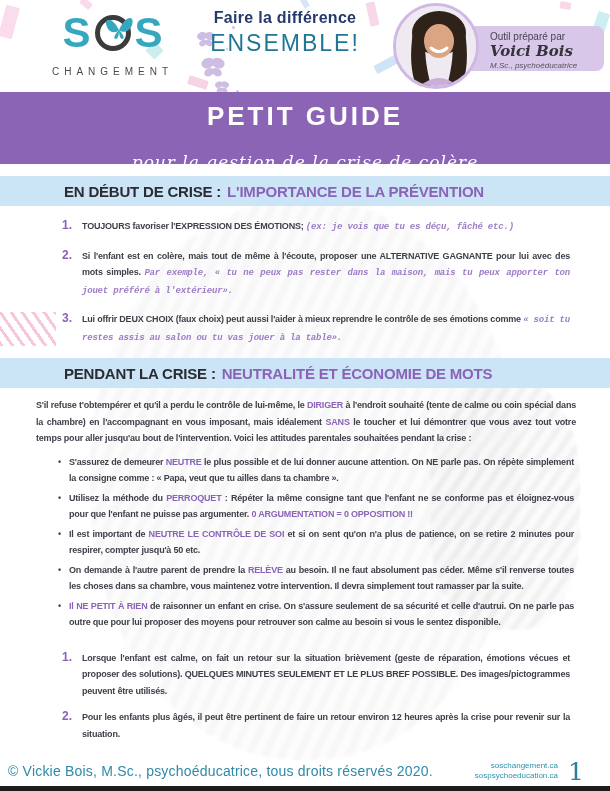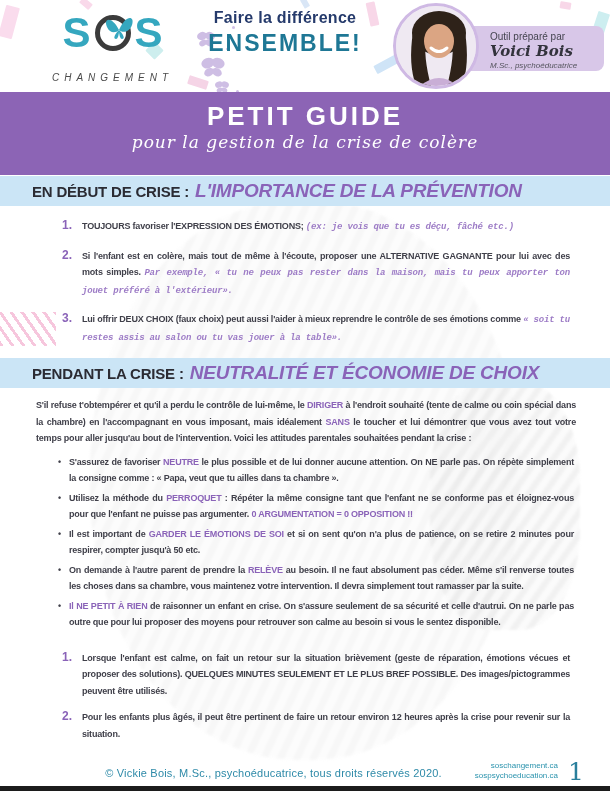--- a/index.html
+++ b/index.html
@@ -42,50 +42,50 @@
   }
   .butterfly{position:absolute;opacity:.8;}
   .dot{position:absolute;border-radius:50%;background:#c3aede;opacity:.8;}
   
   .header{position:absolute;top:0;left:0;right:0;height:92px;background:#fff;}
   .logo{position:absolute;left:40px;top:10px;width:145px;text-align:center;}
   .logo-row{display:flex;align-items:center;justify-content:center;gap:3px;}
   .logo-s{font-size:42px;font-weight:bold;color:var(--teal-bright);line-height:46px;}
   .logo-o{width:36px;height:36px;border:5px solid #3b3b3b;border-radius:50%;position:relative;margin:0 1px;}
   .logo-o svg{position:absolute;top:-10px;right:-10px;}
-  .logo-sub{font-size:10px;letter-spacing:5px;color:#4a4a4a;margin-top:16px;font-style:italic;}
+  .logo-sub{font-size:10px;letter-spacing:5px;color:#4a4a4a;margin-top:10px;}
   .tagline{position:absolute;left:190px;top:9px;width:190px;text-align:center;}
   .tagline-1{font-size:16px;font-weight:bold;color:var(--navy);letter-spacing:.3px;}
-  .tagline-2{font-size:23px;font-weight:bold;color:var(--teal-deep);letter-spacing:2px;margin-top:3px;}
+  .tagline-2{font-size:23px;font-weight:normal;color:var(--teal-deep);letter-spacing:2px;margin-top:3px;}
   .avatar{
     position:absolute;left:393px;top:3px;width:86px;height:86px;border-radius:50%;
     border:3px solid #cfb9e4;overflow:hidden;background:#efe9f2;z-index:2;
   }
   .prepared-box{
     position:absolute;left:452px;top:26px;width:152px;height:45px;
     background:var(--lavender);border-radius:8px;padding:5px 6px 4px 38px;z-index:1;
   }
   .prepared-label{font-size:10px;color:#454550;}
   .prepared-name{font-family:"DejaVu Serif",serif;font-style:italic;font-weight:bold;font-size:15px;color:#33333c;line-height:18px;}
   .prepared-title{font-size:8px;font-style:italic;color:#55555e;margin-top:1px;}
   
   .main-banner{
-    position:absolute;top:92px;left:0;right:0;height:83px;
+    position:absolute;top:92px;left:0;right:0;height:72px;
     background:var(--purple);text-align:center;color:#fff;z-index:3;
   }
   .main-banner-title{font-size:26px;font-weight:bold;letter-spacing:3px;margin-top:9px;}
-  .main-banner-sub{font-family:"DejaVu Serif",serif;font-style:italic;font-size:17px;letter-spacing:1px;margin-top:0;}
+  .main-banner-sub{font-family:"DejaVu Serif",serif;font-style:italic;font-size:17px;letter-spacing:1px;margin-top:20px;}
   
   .content{position:absolute;top:162px;left:0;right:0;z-index:2;}
   .section-banner{
     height:30px;background:var(--banner-blue);display:flex;align-items:center;
-    padding-left:32px;gap:6px;
+    padding-left:64px;gap:6px;
   }
   .h-dark{font-size:15px;font-weight:bold;color:var(--dark);letter-spacing:-.2px;}
-  .h-purple{font-size:19px;font-weight:bold;color:var(--purple-text);letter-spacing:-.2px;font-style:italic;}
+  .h-purple{font-size:15px;font-weight:bold;color:var(--purple-text);letter-spacing:-.2px;}
   .banner-1{margin-top:14px;}
   .banner-2{margin-top:0;}
   .banner-3{margin-top:4px;}
   .num-list{list-style:none;padding:12px 40px 0 62px;}
   .num-list li{display:flex;margin-bottom:12px;}
   .num{width:20px;flex:none;font-size:12px;font-weight:bold;color:var(--purple-text);}
   .itext,.para,.btext{
     font-size:9px;font-weight:bold;color:var(--body-text);
     line-height:16.5px;letter-spacing:-.2px;text-align:justify;
   }
@@ -94,22 +94,22 @@
   .bullets{list-style:none;padding:3px 36px 8px 58px;}
   .bullets li{display:flex;margin-bottom:3px;}
   .bdot{width:11px;flex:none;font-size:9px;font-weight:bold;color:var(--body-text);line-height:16.5px;}
   .btext{flex:1;}
   .list-3{padding-top:8px;}
   .list-3 li{margin-bottom:10px;}
   .seg-p{color:var(--purple-text);}
   .seg-i{color:var(--purple-italic);font-style:italic;font-family:Liberation Mono, monospace;}
   
   .footer-copy{
-    position:absolute;left:16px;width:515px;bottom:12px;text-align:center;
-    font-size:11px;color:var(--teal);letter-spacing:.2px;z-index:3;
+    position:absolute;left:8px;width:515px;bottom:12px;text-align:left;
+    font-size:14px;color:var(--teal);letter-spacing:.2px;z-index:3;
   }
   .footer-sites{
     position:absolute;right:52px;bottom:10px;text-align:right;
     font-size:8px;font-weight:normal;color:#2b93ad;line-height:10px;z-index:3;
   }
   .footer-page{
     position:absolute;right:26px;bottom:5px;font-family:"DejaVu Serif",serif;
     font-size:25px;color:#2a7f9c;z-index:3;
   }
   .bottom-bar{position:absolute;left:0;right:0;bottom:0;height:5px;background:#1c1c1c;z-index:4;}
@@ -223,35 +223,35 @@
       <span class="itext"><span class="seg-n">Si l'enfant est en colère, mais tout de même à l'écoute, proposer une ALTERNATIVE GAGNANTE pour lui avec des mots simples. </span><span class="seg-i">Par exemple, « tu ne peux pas rester dans la maison, mais tu peux apporter ton jouet préféré à l'extérieur».</span></span>
     </li>
     <li>
       <span class="num">3.</span>
       <span class="itext"><span class="seg-n">Lui offrir DEUX CHOIX (faux choix) peut aussi l'aider à mieux reprendre le contrôle de ses émotions comme </span><span class="seg-i">« soit tu restes assis au salon ou tu vas jouer à la table».</span></span>
     </li>
   </ol>
 
   <div class="section-banner banner-2">
     <span class="h-dark">PENDANT LA CRISE :</span>
-    <span class="h-purple">NEUTRALITÉ ET ÉCONOMIE DE CHOIX</span>
+    <span class="h-purple">NEUTRALITÉ ET ÉCONOMIE DE MOTS</span>
   </div>
   <p class="para"><span class="seg-n">S'il refuse t'obtempérer et qu'il a perdu le contrôle de lui-même, le </span><span class="seg-p">DIRIGER</span><span class="seg-n"> à l'endroit souhaité (tente de calme ou coin spécial dans la chambre) en l'accompagnant en vous imposant, mais idéalement </span><span class="seg-p">SANS</span><span class="seg-n"> le toucher et lui démontrer que vous avez tout votre temps pour aller jusqu'au bout de l'intervention.  Voici les attitudes parentales souhaitées pendant la crise :</span></p>
   <ul class="bullets">
     <li>
       <span class="bdot">•</span>
-      <span class="btext"><span class="seg-n">S'assurez de favoriser </span><span class="seg-p">NEUTRE</span><span class="seg-n"> le plus possible et de lui donner aucune attention. On NE parle pas. On répète simplement la consigne comme : « Papa, veut que tu ailles dans ta chambre ».</span></span>
+      <span class="btext"><span class="seg-n">S'assurez de demeurer </span><span class="seg-p">NEUTRE</span><span class="seg-n"> le plus possible et de lui donner aucune attention. On NE parle pas. On répète simplement la consigne comme : « Papa, veut que tu ailles dans ta chambre ».</span></span>
     </li>
     <li>
       <span class="bdot">•</span>
       <span class="btext"><span class="seg-n">Utilisez la méthode du </span><span class="seg-p">PERROQUET</span><span class="seg-n"> : Répéter la même consigne tant que l'enfant ne se conforme pas et éloignez-vous pour que l'enfant ne puisse pas argumenter. </span><span class="seg-p">0 ARGUMENTATION = 0 OPPOSITION !!</span></span>
     </li>
     <li>
       <span class="bdot">•</span>
-      <span class="btext"><span class="seg-n">Il est important de </span><span class="seg-p">GARDER LE ÉMOTIONS DE SOI</span><span class="seg-n"> et si on sent qu'on n'a plus de patience, on se retire 2 minutes pour respirer, compter jusqu'à 50 etc.</span></span>
+      <span class="btext"><span class="seg-n">Il est important de </span><span class="seg-p">NEUTRE LE CONTRÔLE DE SOI</span><span class="seg-n"> et si on sent qu'on n'a plus de patience, on se retire 2 minutes pour respirer, compter jusqu'à 50 etc.</span></span>
     </li>
     <li>
       <span class="bdot">•</span>
       <span class="btext"><span class="seg-n">On demande à l'autre parent de prendre la </span><span class="seg-p">RELÈVE</span><span class="seg-n"> au besoin. Il ne faut absolument pas céder. Même s'il renverse toutes les choses dans sa chambre, vous maintenez votre intervention. Il devra simplement tout ramasser par la suite.</span></span>
     </li>
     <li>
       <span class="bdot">•</span>
       <span class="btext"><span class="seg-p">Il NE PETIT À RIEN</span><span class="seg-n"> de raisonner un enfant en crise. On s'assure seulement de sa sécurité et celle d'autrui.  On ne parle pas outre que pour lui proposer des moyens pour retrouver son calme au besoin si vous le sentez disponible.</span></span>
     </li>
   </ul>

